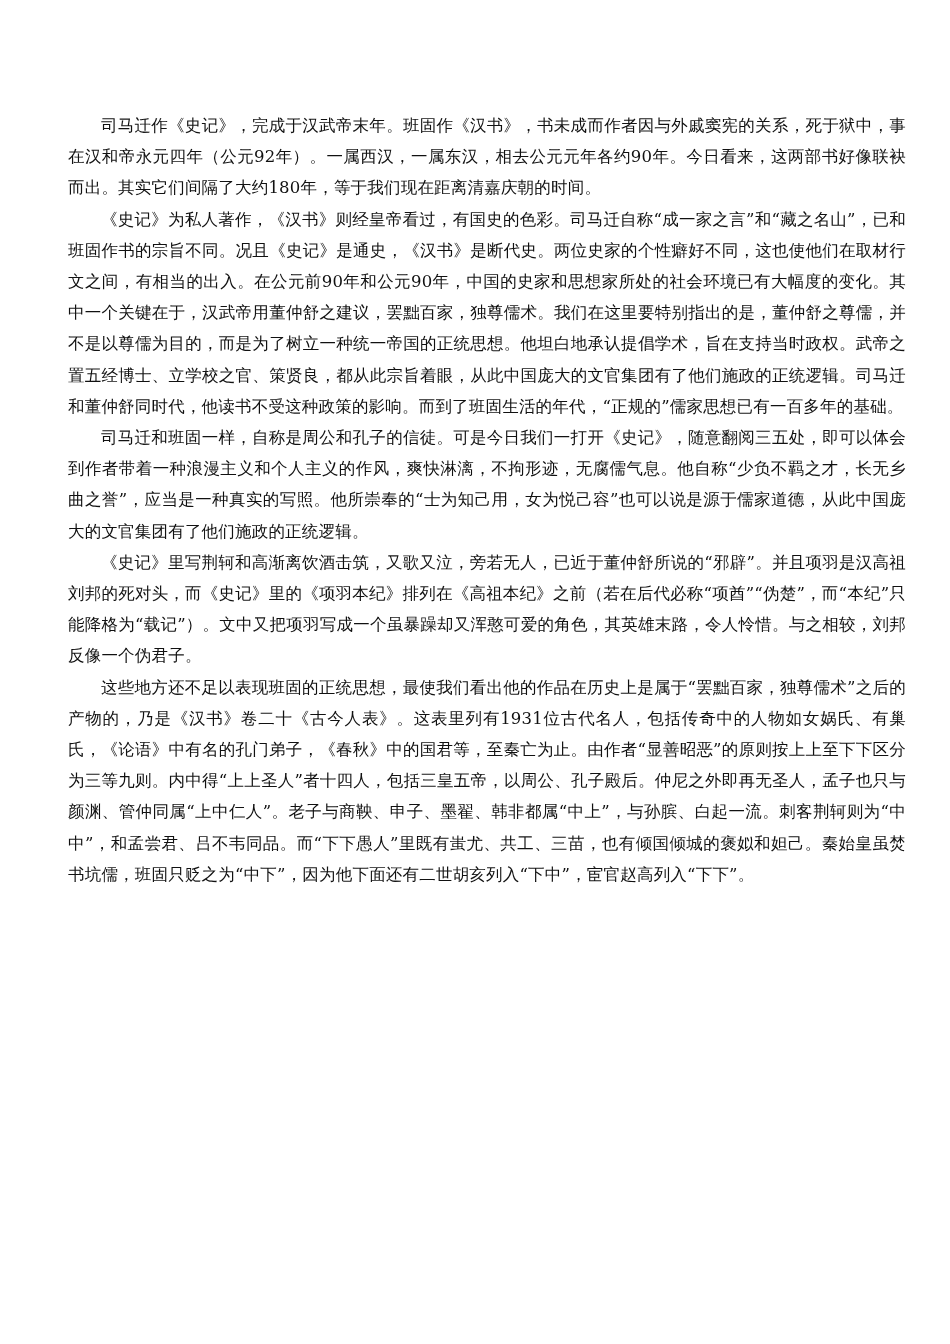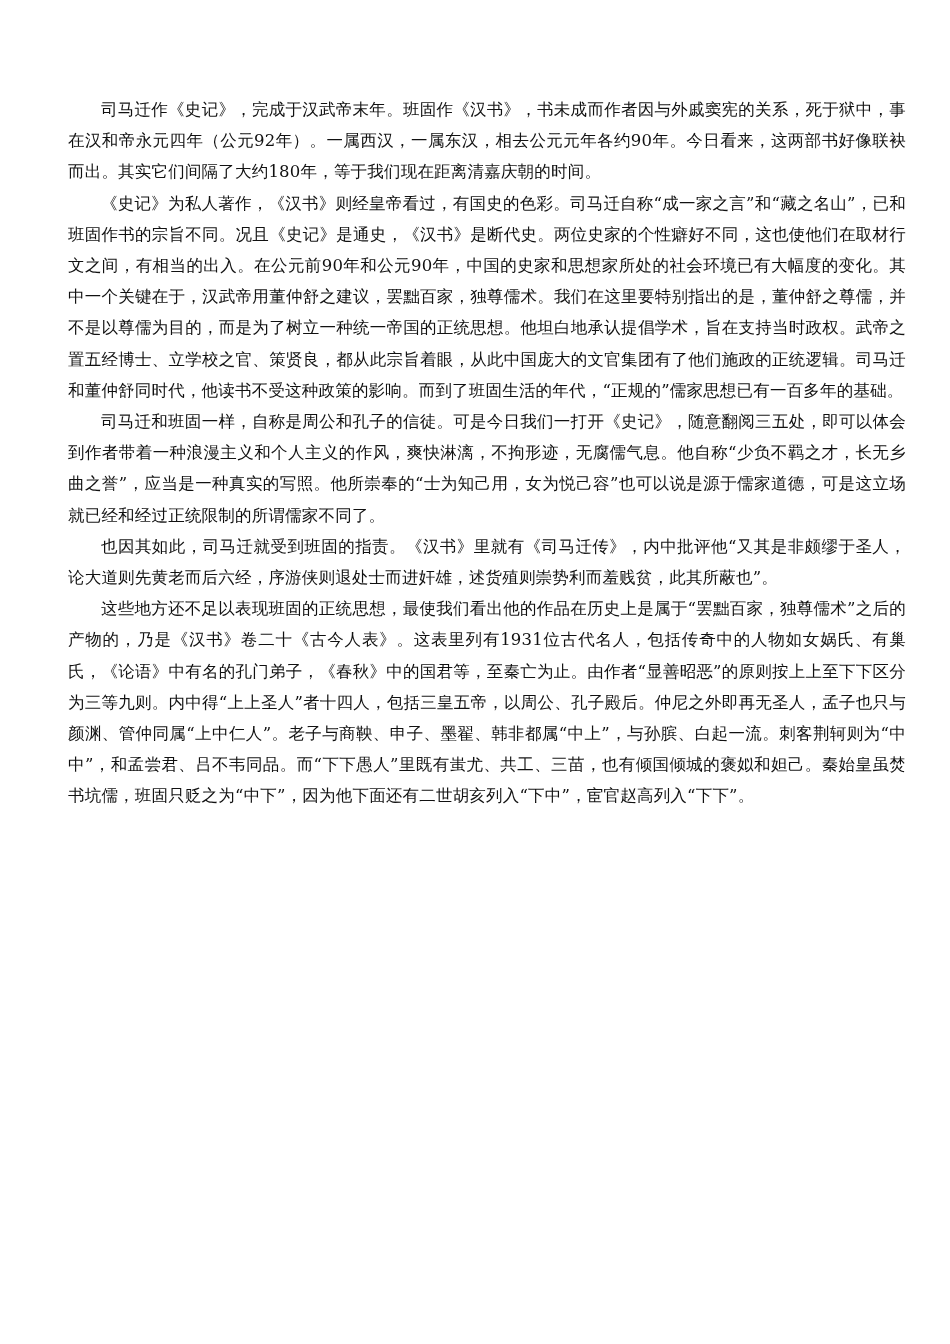--- a/index.html
+++ b/index.html
@@ -9,21 +9,21 @@
     }
     body {
       width: 950px;
       height: 1344px;
       overflow: hidden;
       position: relative;
     }
     .page {
       position: absolute;
       left: 68px;
-      top: 94px;
+      top: 110px;
       width: 838px;
       color: #111111;
       font-family: "DejaVu Serif", "Liberation Serif", serif;
       font-size: 16.5px;
       line-height: 31.2px;
       text-align: justify;
       letter-spacing: 0.2px;
     }
     .para {
       margin: 0;
@@ -32,16 +32,16 @@
     .para.first {
       line-height: 31.2px;
     }
   </style>
 </head>
 <body>
 
 <div class="page">
   <p class="para first">司马迁作《史记》，完成于汉武帝末年。班固作《汉书》，书未成而作者因与外戚窦宪的关系，死于狱中，事在汉和帝永元四年（公元92年）。一属西汉，一属东汉，相去公元元年各约90年。今日看来，这两部书好像联袂而出。其实它们间隔了大约180年，等于我们现在距离清嘉庆朝的时间。</p>
   <p class="para">《史记》为私人著作，《汉书》则经皇帝看过，有国史的色彩。司马迁自称“成一家之言”和“藏之名山”，已和班固作书的宗旨不同。况且《史记》是通史，《汉书》是断代史。两位史家的个性癖好不同，这也使他们在取材行文之间，有相当的出入。在公元前90年和公元90年，中国的史家和思想家所处的社会环境已有大幅度的变化。其中一个关键在于，汉武帝用董仲舒之建议，罢黜百家，独尊儒术。我们在这里要特别指出的是，董仲舒之尊儒，并不是以尊儒为目的，而是为了树立一种统一帝国的正统思想。他坦白地承认提倡学术，旨在支持当时政权。武帝之置五经博士、立学校之官、策贤良，都从此宗旨着眼，从此中国庞大的文官集团有了他们施政的正统逻辑。司马迁和董仲舒同时代，他读书不受这种政策的影响。而到了班固生活的年代，“正规的”儒家思想已有一百多年的基础。</p>
-  <p class="para">司马迁和班固一样，自称是周公和孔子的信徒。可是今日我们一打开《史记》，随意翻阅三五处，即可以体会到作者带着一种浪漫主义和个人主义的作风，爽快淋漓，不拘形迹，无腐儒气息。他自称“少负不羁之才，长无乡曲之誉”，应当是一种真实的写照。他所崇奉的“士为知己用，女为悦己容”也可以说是源于儒家道德，可是这立场就已经和经过正统限制的所谓儒家不同了。</p>
-  <p class="para">也因其如此，司马迁就受到班固的指责。《汉书》里就有《司马迁传》，内中批评他“又其是非颇缪于圣人，论大道则先黄老而后六经，序游侠则退处士而进奸雄，述货殖则崇势利而羞贱贫，此其所蔽也”。</p>
+  <p class="para">司马迁和班固一样，自称是周公和孔子的信徒。可是今日我们一打开《史记》，随意翻阅三五处，即可以体会到作者带着一种浪漫主义和个人主义的作风，爽快淋漓，不拘形迹，无腐儒气息。他自称“少负不羁之才，长无乡曲之誉”，应当是一种真实的写照。他所崇奉的“士为知己用，女为悦己容”也可以说是源于儒家道德，从此中国庞大的文官集团有了他们施政的正统逻辑。</p>
+  <p class="para">《史记》里写荆轲和高渐离饮酒击筑，又歌又泣，旁若无人，已近于董仲舒所说的“邪辟”。并且项羽是汉高祖刘邦的死对头，而《史记》里的《项羽本纪》排列在《高祖本纪》之前（若在后代必称“项酋”“伪楚”，而“本纪”只能降格为“载记”）。文中又把项羽写成一个虽暴躁却又浑憨可爱的角色，其英雄末路，令人怜惜。与之相较，刘邦反像一个伪君子。</p>
   <p class="para">这些地方还不足以表现班固的正统思想，最使我们看出他的作品在历史上是属于“罢黜百家，独尊儒术”之后的产物的，乃是《汉书》卷二十《古今人表》。这表里列有1931位古代名人，包括传奇中的人物如女娲氏、有巢氏，《论语》中有名的孔门弟子，《春秋》中的国君等，至秦亡为止。由作者“显善昭恶”的原则按上上至下下区分为三等九则。内中得“上上圣人”者十四人，包括三皇五帝，以周公、孔子殿后。仲尼之外即再无圣人，孟子也只与颜渊、管仲同属“上中仁人”。老子与商鞅、申子、墨翟、韩非都属“中上”，与孙膑、白起一流。刺客荆轲则为“中中”，和孟尝君、吕不韦同品。而“下下愚人”里既有蚩尤、共工、三苗，也有倾国倾城的褒姒和妲己。秦始皇虽焚书坑儒，班固只贬之为“中下”，因为他下面还有二世胡亥列入“下中”，宦官赵高列入“下下”。</p>
 </div>
 
 </body></html>

